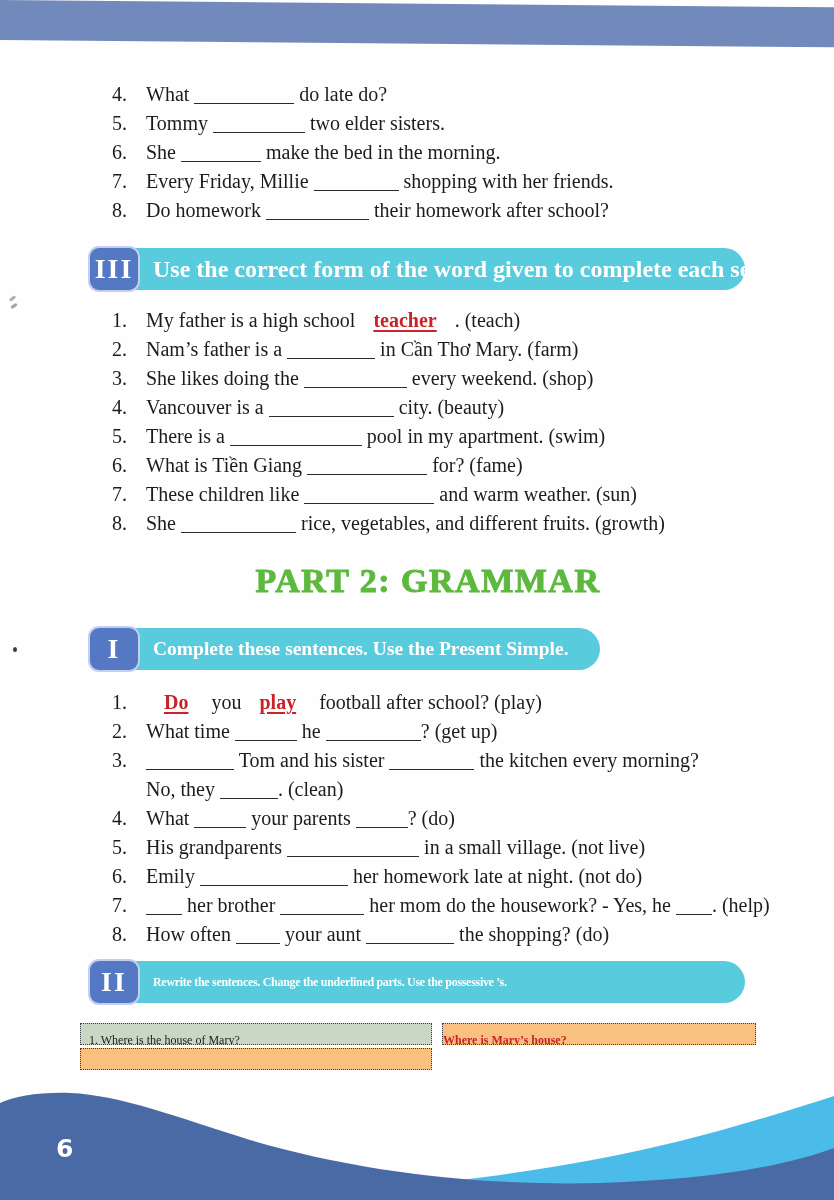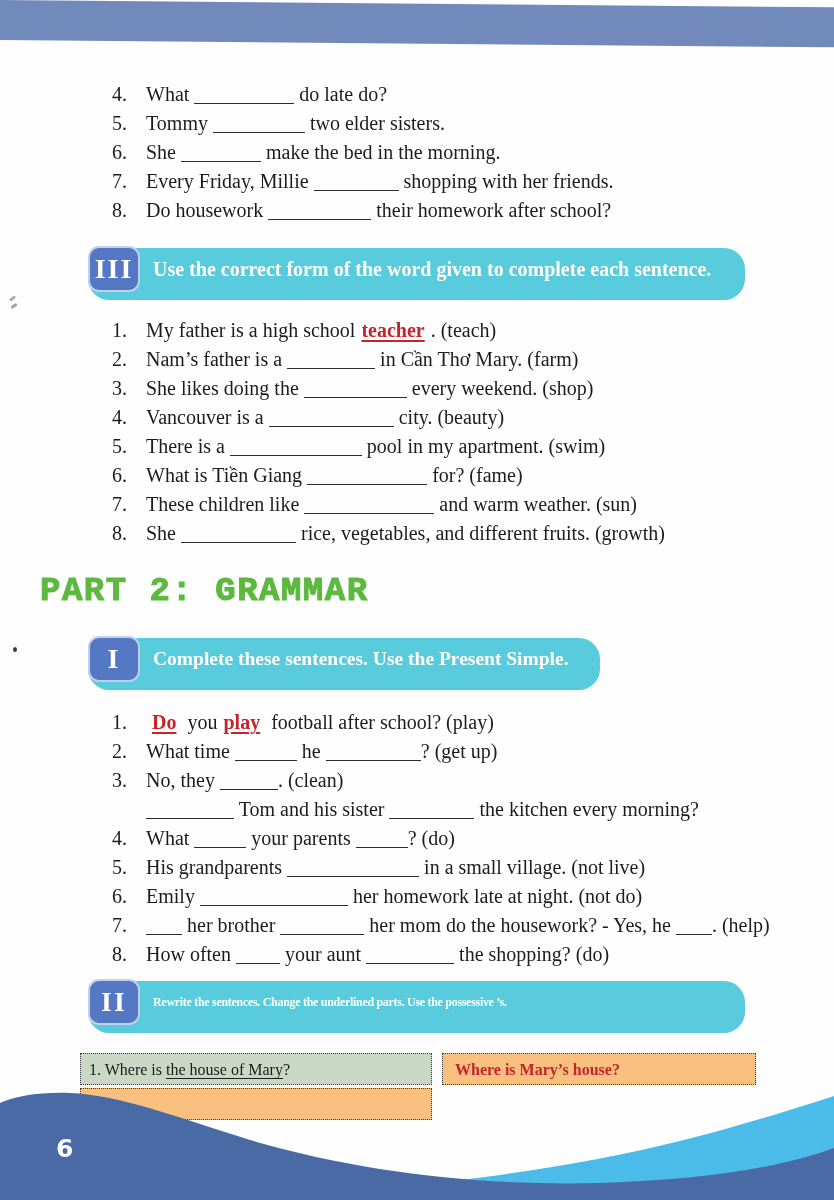--- a/index.html
+++ b/index.html
@@ -33,64 +33,64 @@
   .ex-item{display:flex;}
   .num{flex:none;width:34px;line-height:29px;}
   .item-body{flex:1;}
   .line{line-height:29px;white-space:nowrap;}
   .blank{
     display:inline-block;height:0.5em;margin-bottom:-3px;
     border-bottom:1.6px solid #2b2b2b;
   }
   .red-word{
     color:var(--red);font-weight:bold;text-decoration:underline;
-    text-decoration-thickness:2px;text-underline-offset:3px;margin:0 6px;
+    text-decoration-thickness:2px;text-underline-offset:3px;margin:0 18px;
   }
   .underlined{text-decoration:underline;text-underline-offset:3px;}
 
   
   .bar{
-    position:relative;height:52px;border-radius:21px;background:var(--cyan_bar);
+    position:relative;height:42px;border-radius:21px;background:var(--cyan_bar);
     margin-left:88px;
   }
   .bar-iii{margin-top:23px;width:657px;}
   .bar-i{margin-top:28px;width:512px;}
   .bar-ii{margin-top:12px;width:657px;}
   .badge{
     position:absolute;left:0;top:-2px;width:52px;height:46px;box-sizing:border-box;
     background:var(--badge_blue);border:2px solid #c3cfec;border-radius:11px;
     color:#fff;font-weight:bold;font-size:28px;text-align:center;line-height:41px;
     letter-spacing:2px;font-family:"Liberation Serif",serif;
   }
   .bar-title{
     padding-left:65px;color:#fff;font-weight:bold;line-height:42px;
-    font-size:20px;white-space:nowrap;font-family:"Liberation Serif",serif;
+    font-size:24px;white-space:nowrap;font-family:"Liberation Serif",serif;
   }
   .bar-ii .bar-title{font-size:12px;letter-spacing:-0.3px;}
   .bar-i .bar-title{font-size:19.5px;}
 
   
   .part2{
-    margin-top:24px;padding-left:40px;
-    font-family:Liberation Mono, monospace;
+    margin-top:24px;text-align:center;padding-left:22px;
+    font-family:Liberation Serif, serif;
     font-weight:bold;font-size:34px;letter-spacing:1.5px;color:var(--green_title);
     -webkit-text-stroke:1px var(--green_title);
   }
 
   
   .rw-table{
     margin:20px 0 0 80px;width:676px;display:grid;
     grid-template-columns:352px 314px;column-gap:10px;row-gap:3px;
   }
   .cell{
-    box-sizing:border-box;height:32px;line-height:32px;border:1.5px dotted #3c3c46;
-    font-size:16px;white-space:nowrap;overflow:hidden;
+    box-sizing:border-box;height:22px;line-height:32px;border:1.5px dotted #3c3c46;
+    font-size:12px;white-space:nowrap;overflow:hidden;
   }
   .cell.left{background:var(--cell_green);padding-left:8px;}
-  .cell.right{background:var(--cell_orange);padding-left:12px;color:var(--red);font-weight:bold;font-family:Liberation Serif, serif;}
+  .cell.right{background:var(--cell_orange);color:var(--red);font-weight:bold;font-family:Liberation Serif, serif;}
 
   
   .waves{position:absolute;left:0;bottom:0;width:834px;height:120px;}
   .page-number{
     position:absolute;left:56px;top:1134px;color:#fff;
     font-family:"DejaVu Sans","Liberation Sans",sans-serif;font-weight:bold;font-size:25px;
   }
   
   .smudge{position:absolute;left:9px;top:297px;width:7px;height:3px;background:#8f8f8f;
     border-radius:2px;transform:rotate(-35deg);opacity:.7;box-shadow:-3px 7px 0 #7d7d7d;}
@@ -128,21 +128,21 @@
         </div>
         <div class="ex-item">
           <span class="num">7.</span>
           <div class="item-body">
             <div class="line"><span>Every Friday, Millie </span><span class="blank" style="width: 85px;"></span><span> shopping with her friends.</span></div>
           </div>
         </div>
         <div class="ex-item">
           <span class="num">8.</span>
           <div class="item-body">
-            <div class="line"><span>Do housework </span><span class="blank" style="width: 103px;"></span><span> their homework after school?</span></div>
+            <div class="line"><span>Do homework </span><span class="blank" style="width: 103px;"></span><span> their homework after school?</span></div>
           </div>
         </div>
       </div>
 
     <div class="bar bar-iii">
       <div class="badge">III</div>
       <div class="bar-title">Use the correct form of the word given to complete each sentence.</div>
     </div>
 
     <div class="ex-list list-iii">
@@ -212,22 +212,22 @@
         </div>
         <div class="ex-item">
           <span class="num">2.</span>
           <div class="item-body">
             <div class="line"><span>What time </span><span class="blank" style="width: 62px;"></span><span> he </span><span class="blank" style="width: 95px;"></span><span>? (get up)</span></div>
           </div>
         </div>
         <div class="ex-item">
           <span class="num">3.</span>
           <div class="item-body">
+            <div class="line"><span class="blank" style="width: 88px;"></span><span> Tom and his sister </span><span class="blank" style="width: 85px;"></span><span> the kitchen every morning?</span></div>
             <div class="line"><span>No, they </span><span class="blank" style="width: 58px;"></span><span>. (clean)</span></div>
-            <div class="line"><span class="blank" style="width: 88px;"></span><span> Tom and his sister </span><span class="blank" style="width: 85px;"></span><span> the kitchen every morning?</span></div>
           </div>
         </div>
         <div class="ex-item">
           <span class="num">4.</span>
           <div class="item-body">
             <div class="line"><span>What </span><span class="blank" style="width: 52px;"></span><span> your parents </span><span class="blank" style="width: 52px;"></span><span>? (do)</span></div>
           </div>
         </div>
         <div class="ex-item">
           <span class="num">5.</span>

